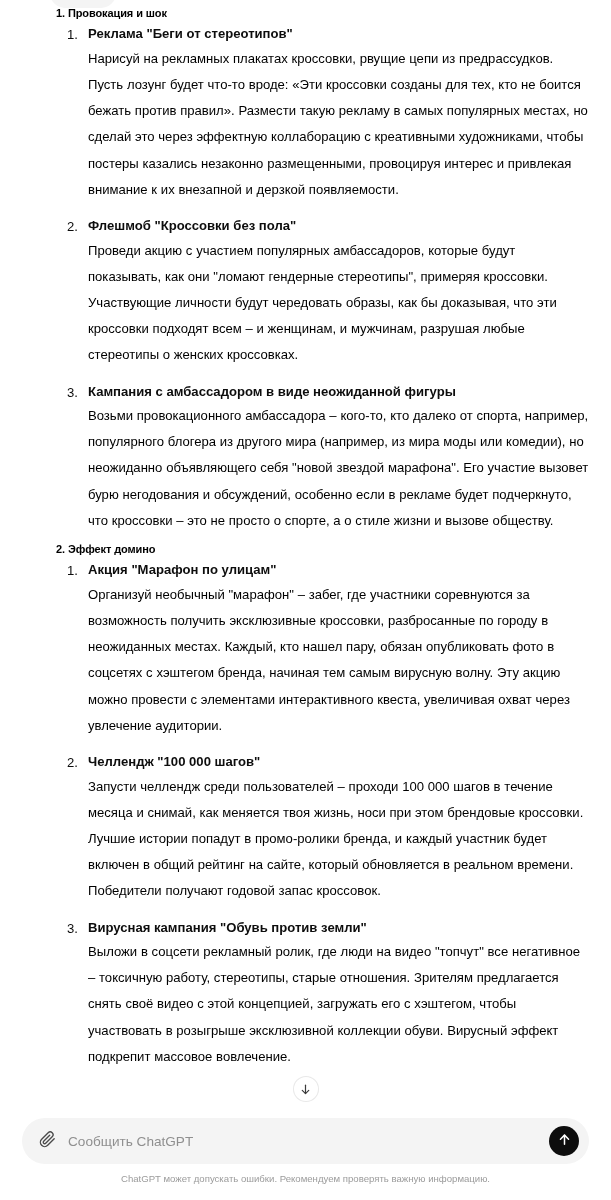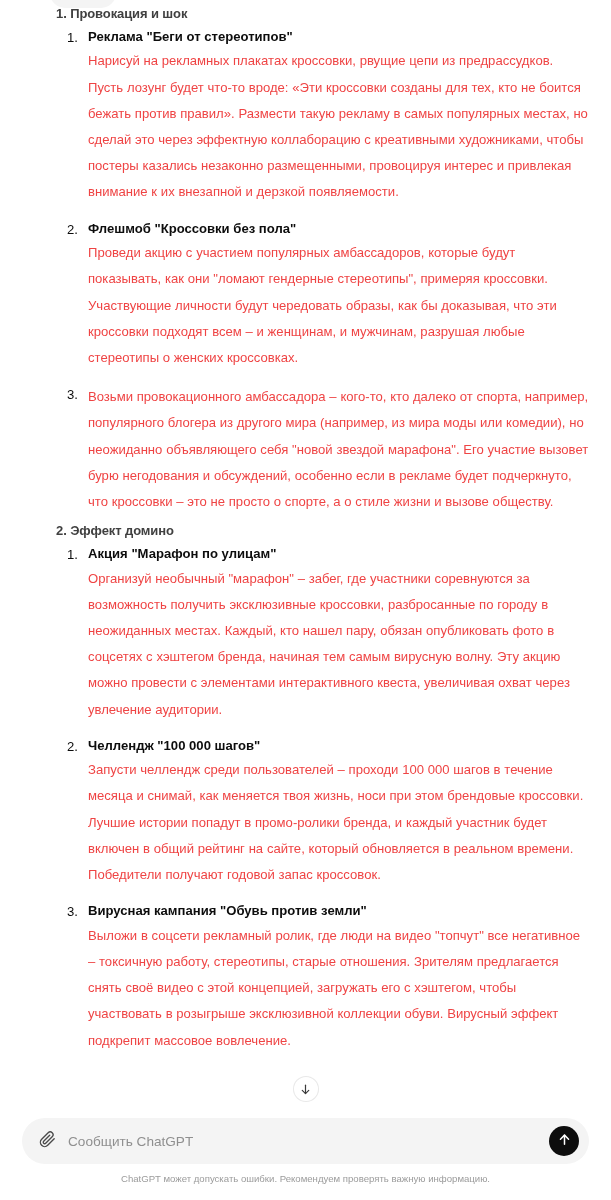--- a/index.html
+++ b/index.html
@@ -41,24 +41,24 @@
     background: #f4f4f4;
   }
 
   .message {
     padding-top: 6px;
     color: #0d0d0d;
   }
 
   
   h2.section-heading {
-    font-size: 13px;
+    font-size: 11px;
     line-height: 1.3;
     font-weight: bold;
-    color: #404040;
+    color: #000000;
     margin: 0 0 4px 34px;
     letter-spacing: -0.1px;
   }
   .section:not(:first-child) h2.section-heading {
     margin-top: 8px;
   }
 
   
   ol.items {
     list-style: none;
@@ -88,21 +88,21 @@
     font-size: 13.1px;
     line-height: 20.5px;
     font-weight: bold;
     color: #0d0d0d;
     margin-bottom: 1px;
   }
 
   .item-body {
     font-size: 13.1px;
     line-height: 26.2px;
-    color: #ef4444;
+    color: #000000;
     text-align: left;
     word-spacing: 0.1px;
   }
 
   
   .scroll-down-btn {
     position: absolute;
     left: 50%;
     transform: translateX(-50%);
     bottom: 6px;
@@ -205,20 +205,21 @@
                 <div class="item-title">Реклама "Беги от стереотипов"</div>
                 <div class="item-body">Нарисуй на рекламных плакатах кроссовки, рвущие цепи из предрассудков. Пусть лозунг будет что-то вроде: «Эти кроссовки созданы для тех, кто не боится бежать против правил». Размести такую рекламу в самых популярных местах, но сделай это через эффектную коллаборацию с креативными художниками, чтобы постеры казались незаконно размещенными, провоцируя интерес и привлекая внимание к их внезапной и дерзкой появляемости.</div>
               </li>
               <li class="item">
                 <span class="marker">2.</span>
                 <div class="item-title">Флешмоб "Кроссовки без пола"</div>
                 <div class="item-body">Проведи акцию с участием популярных амбассадоров, которые будут показывать, как они "ломают гендерные стереотипы", примеряя кроссовки. Участвующие личности будут чередовать образы, как бы доказывая, что эти кроссовки подходят всем – и женщинам, и мужчинам, разрушая любые стереотипы о женских кроссовках.</div>
               </li>
               <li class="item">
                 <span class="marker">3.</span>
+                <div class="item-title">Кампания с амбассадором в виде неожиданной фигуры</div>
                 <div class="item-body">Возьми провокационного амбассадора – кого-то, кто далеко от спорта, например, популярного блогера из другого мира (например, из мира моды или комедии), но неожиданно объявляющего себя "новой звездой марафона". Его участие вызовет бурю негодования и обсуждений, особенно если в рекламе будет подчеркнуто, что кроссовки – это не просто о спорте, а о стиле жизни и вызове обществу.</div>
               </li>
             </ol>
           </div>
           <div class="section">
             <h2 class="section-heading">2. Эффект домино</h2>
             <ol class="items">
               <li class="item">
                 <span class="marker">1.</span>
                 <div class="item-title">Акция "Марафон по улицам"</div>

